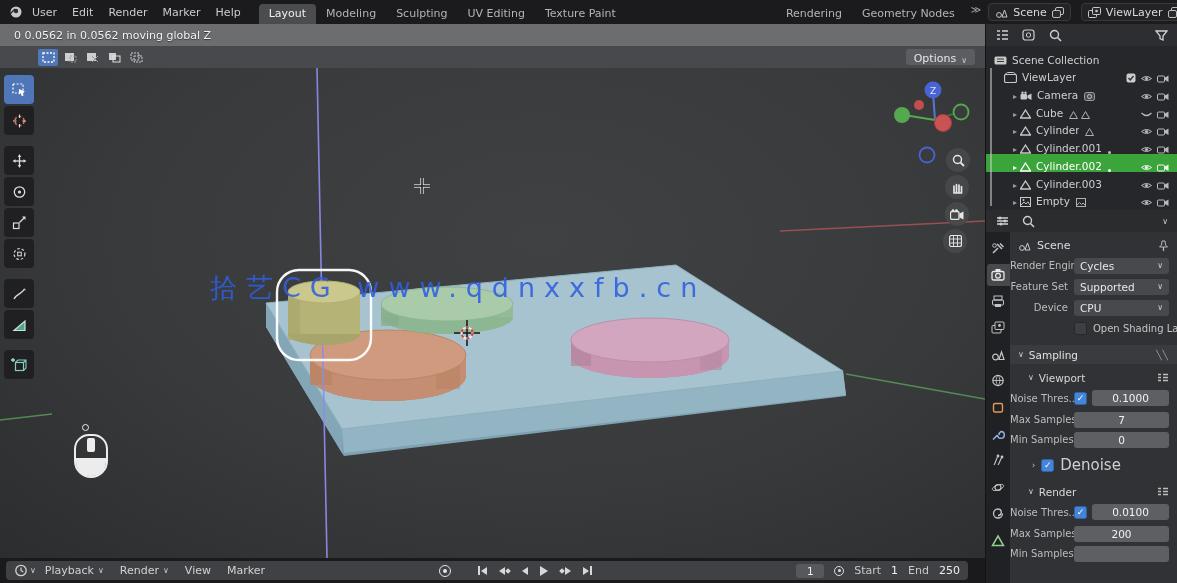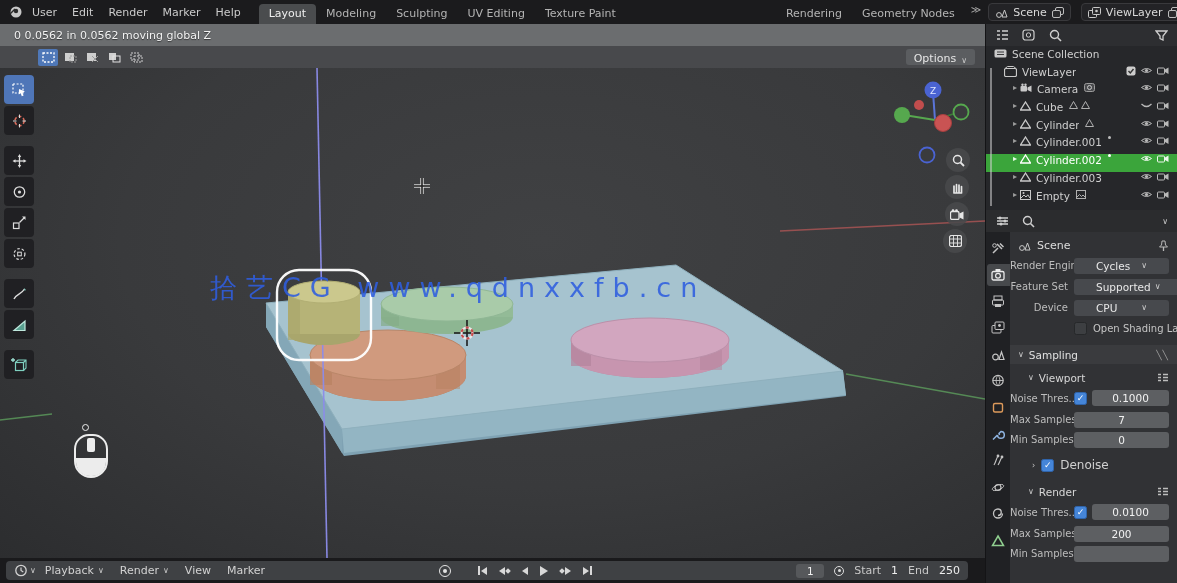--- a/index.html
+++ b/index.html
@@ -73,21 +73,21 @@
   .rec{width:12px;height:12px;border:1.6px solid #e4e4e4;border-radius:50%;display:flex;align-items:center;justify-content:center}
   .rec i{width:4px;height:4px;background:#e4e4e4;border-radius:50%}
   .keyic{width:10px;height:10px;border:1.4px solid #dcdcdc;border-radius:50%;display:flex;align-items:center;justify-content:center}
   .keyic i{width:3px;height:3px;background:#dcdcdc;border-radius:50%}
 
   
   .outliner{position:absolute;left:985px;top:24px;width:192px;height:186px;background:#26272a;border-left:1px solid #141416}
   .ol-header{height:22px;background:#2d2e31;display:flex;align-items:center;gap:12px;padding:0 9px}
   .ol-rows{position:relative;padding-top:2px}
   .ol-line{position:absolute;left:4px;top:22px;width:2px;height:138px;background:#cfcfcf;opacity:.55}
-  .ol-row{height:17.7px;display:flex;align-items:flex-start;font-size:10.5px;color:#cfcfcf;padding-right:8px}
+  .ol-row{height:17.7px;display:flex;align-items:flex-end;font-size:10.5px;color:#cfcfcf;padding-right:8px}
   .ol-row.selected{background:#3ba53b;color:#fff}
   .ind0{padding-left:8px}.ind1{padding-left:18px}.ind2{padding-left:24px}
   .ol-caret{width:10px;color:#9c9c9c;font-size:8px;text-align:center;flex:none}
   .ol-name{margin-left:5px;white-space:nowrap;overflow:hidden}
   .ol-mid{margin-left:6px;display:flex;gap:3px;align-items:center}
   .ol-right{margin-left:auto;display:flex;gap:4px;align-items:center}
   .tinydot{width:3px;height:3px;border-radius:50%;background:#bdbdbd}
 
   
   .props{position:absolute;left:985px;top:210px;width:192px;height:373px;background:#2e2f32;
@@ -95,21 +95,21 @@
   .pr-header{height:22px;background:#2b2c2e;display:flex;align-items:center;gap:12px;padding:0 9px}
   .pr-tabs{position:absolute;left:0;top:22px;width:24px;bottom:0;background:#202124;
            display:flex;flex-direction:column;align-items:center;padding-top:5px;gap:4.6px}
   .pr-tab{width:23px;height:22px;display:flex;align-items:center;justify-content:center;border-radius:3px 0 0 3px}
   .pr-tab.active{background:#47494c}
   .pr-content{position:absolute;left:24px;top:22px;right:0;bottom:0;background:#313235;padding-top:4px}
   .pr-crumb{display:flex;align-items:center;gap:6px;padding:2px 8px;height:19px;color:#dcdcdc}
   .pr-row{display:flex;align-items:center;height:21px;padding-right:8px}
   .pr-label{width:64px;text-align:right;color:#bdbdbd;font-size:10px;padding-right:6px;flex:none;white-space:nowrap;overflow:hidden}
   .dropdown{flex:1;height:16px;background:#47494d;border-radius:3px;display:flex;align-items:center;
-            padding:0 22px;gap:4px;font-size:10.5px;color:#e8e8e8}
+            padding:0 6px;gap:4px;font-size:10.5px;color:#e8e8e8}
   .dd-caret{margin-left:auto;font-size:8px;color:#cdcdcd}
   .section-h{height:19px;background:#3a3b3e;display:flex;align-items:center;gap:5px;padding:0 8px;
              margin-top:7px;font-size:10.5px;color:#e0e0e0}
   .sub-h{height:17px;display:flex;align-items:center;gap:5px;padding:0 8px 0 18px;margin-top:5px;color:#d7d7d7;font-size:10.5px}
   .grip{margin-left:auto;color:#9f9f9f;font-size:9px;letter-spacing:1px}
   .checkbox{width:13px;height:13px;border-radius:2.5px;background:#3d3f42;border:1px solid #26282a;flex:none}
   .checkbox.on{background:#4585d8;border-color:#2f64ab;display:flex;align-items:center;justify-content:center;
                color:#fff;font-size:9px;line-height:1}
   .field{height:16px;background:#5d5f62;border-radius:3px;display:flex;align-items:center;justify-content:center;
          color:#f2f2f2;font-size:10.5px}
@@ -924,21 +924,21 @@
       </div>
       <div class="pr-row" style="height:19px;margin-top:1px">
         <span class="pr-label">Min Samples</span>
         <span class="field" style="flex:1">0</span>
       </div>
       <div class="pr-row" style="height:20px;margin-top:6px;padding-left:22px">
         <span class="sec">›</span>
         <span class="checkbox on" style="margin-left:6px">
             <span>✓</span>
           </span>
-        <span style="margin-left:6px;color:#d0d0d0;font-size:12px">Denoise</span>
+        <span style="margin-left:6px;color:#d0d0d0;font-size:15px">Denoise</span>
       </div>
 
       <div class="sub-h" style="margin-top:8px">
         <span class="sec">∨</span>
         <span>Render</span>
         <span class="ic" style="margin-left:auto">
           <svg width="12" height="9">
               <path d="M1 1.5 H4 M1 4.5 H4 M1 7.5 H4 M6 1.5 H11 M6 4.5 H11 M6 7.5 H11" stroke="#bdbdbd" stroke-width="1.3"></path>
             </svg>
         </span>

